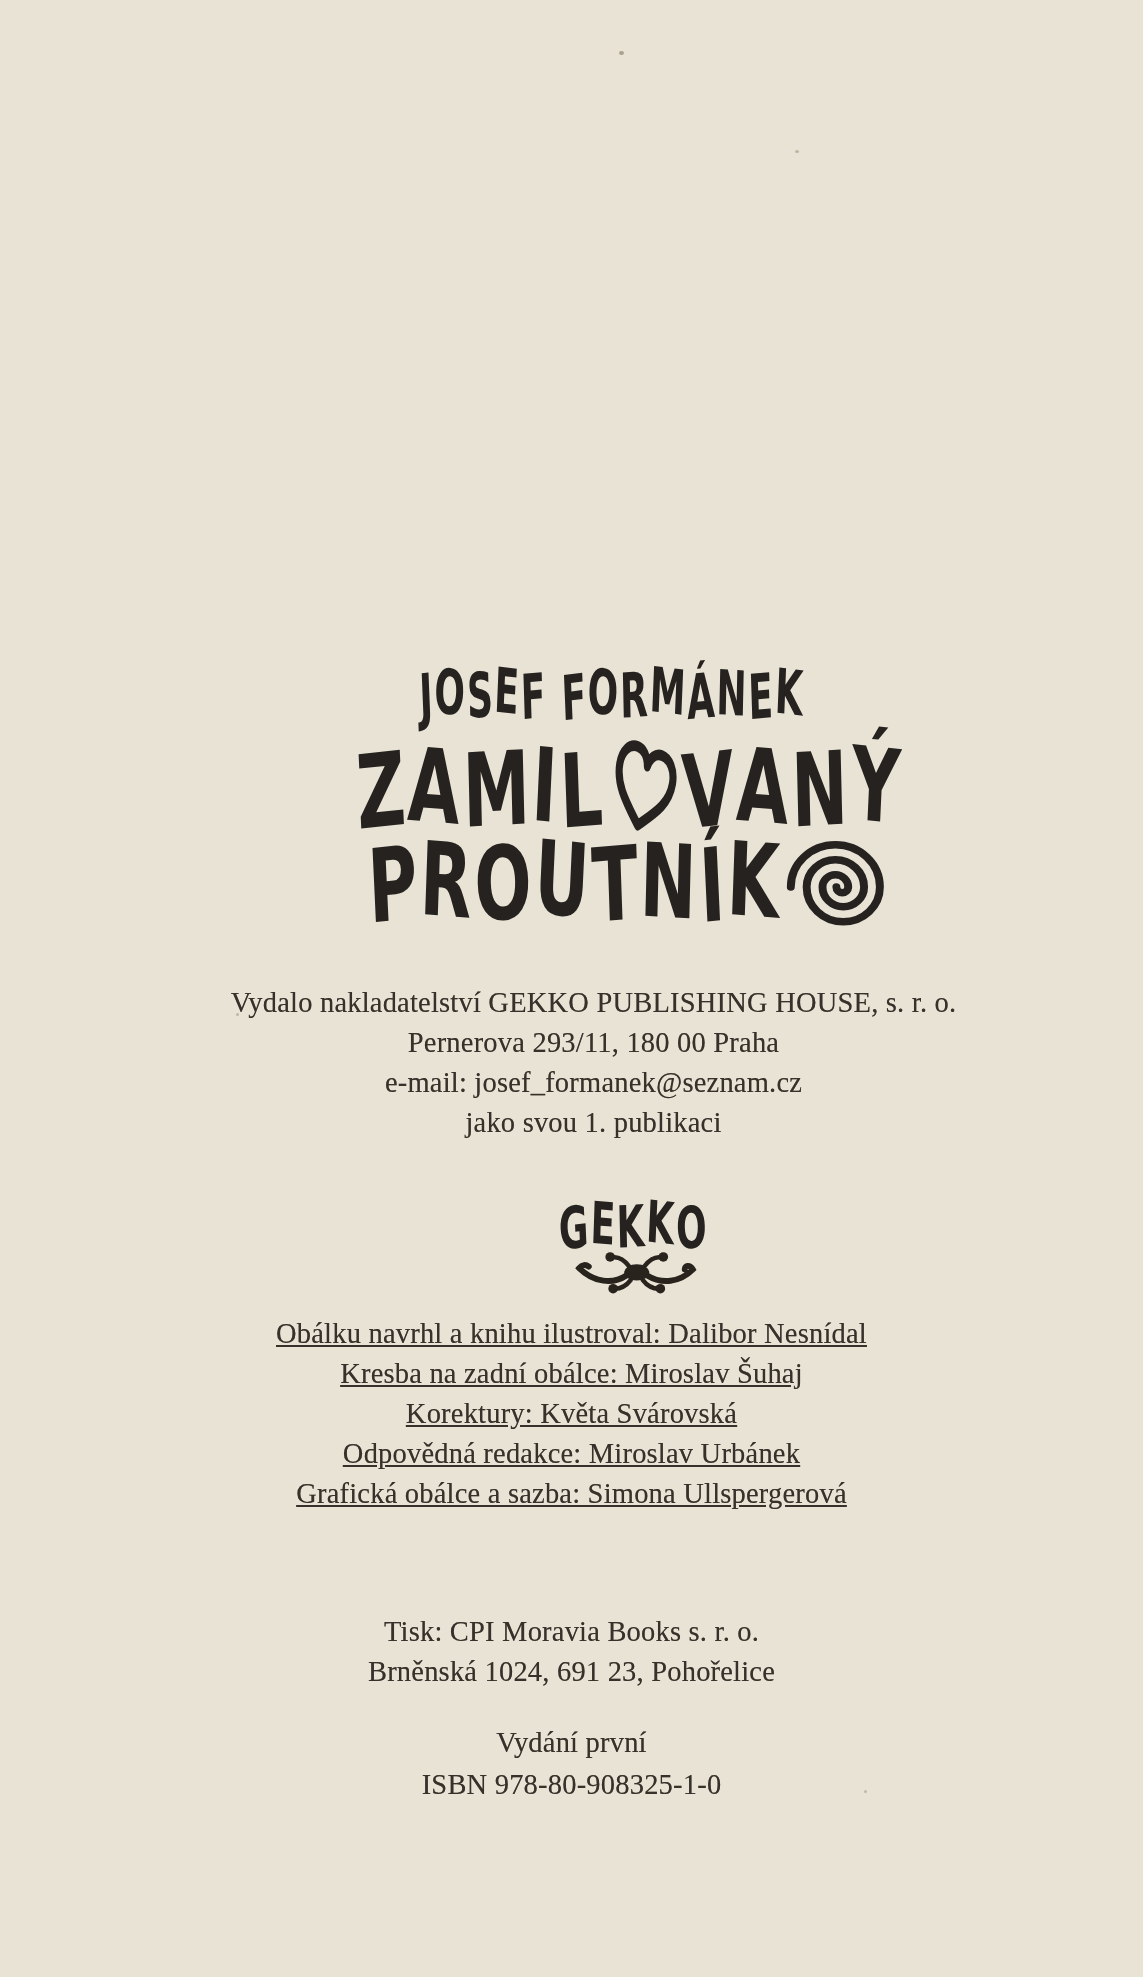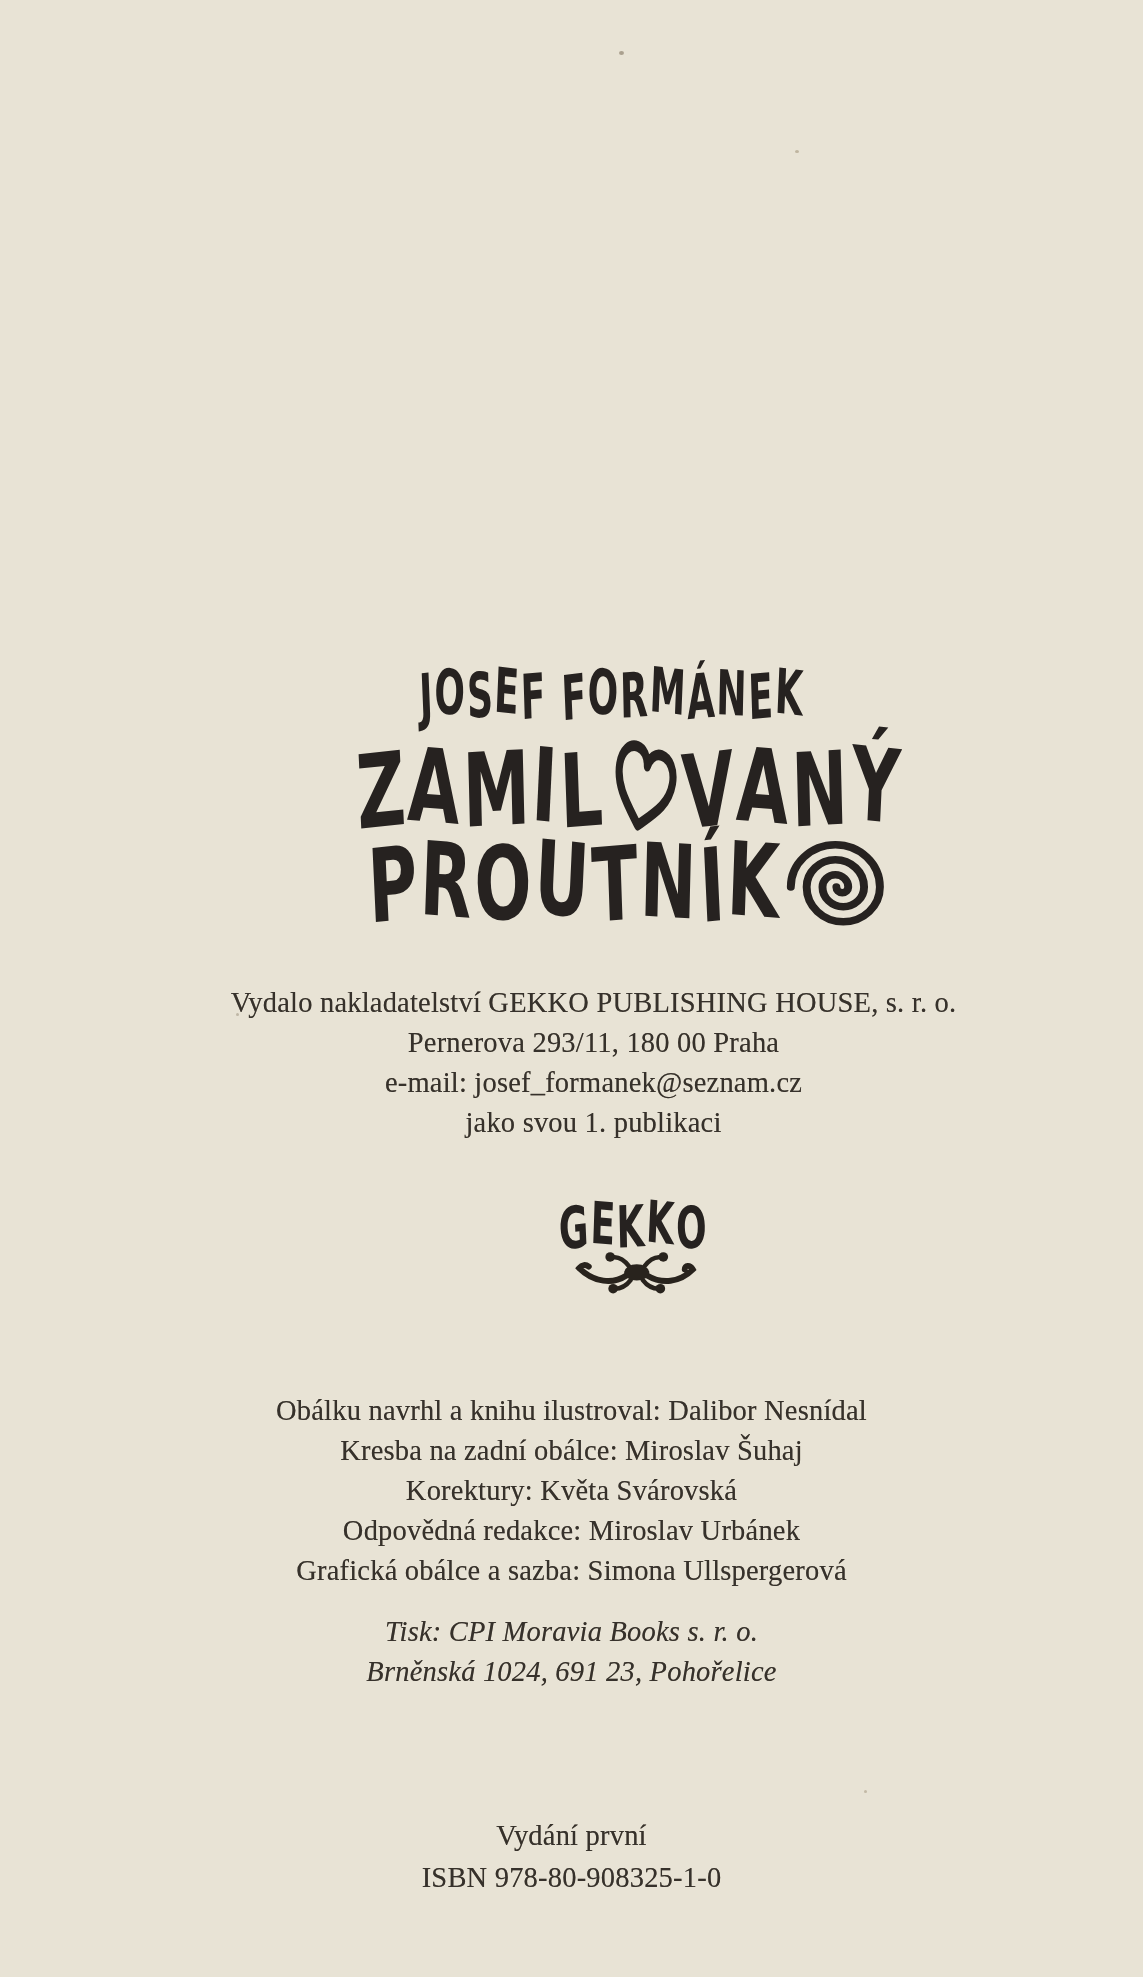--- a/index.html
+++ b/index.html
@@ -11,23 +11,23 @@
       linear-gradient(90deg,#f6f3e7 0%,#f8f5ea 82%,#f2edе0 94%,#ece6d7 100%),
       #f7f4e9;
     font-family:"Liberation Serif", serif;
     color:#36312b;
   }
   
   .tblock{position:absolute;left:0;right:0;text-align:center;}
   .serif{font-size:28.5px;line-height:40px;letter-spacing:0.2px;
          text-shadow:0 0 0.6px rgba(70,60,46,0.55);}
   .pub-block{top:983px;padding-left:44px;}
-  .credits-block{top:1391px;}
-  .print-block{top:1612px;font-style:italic;}
-  .edition-block{top:1815px;}
+  .credits-block{top:1314px;text-decoration:underline;}
+  .print-block{top:1612px;}
+  .edition-block{top:1722px;}
   .edition-block .serif{line-height:42px;}
 
   
   .hand{font-family:"DejaVu Sans", sans-serif;font-weight:bold;color:#262220;}
   .hl{display:inline-block;}
   .author-row{top:658px;transform:translateX(40px);}
   .author-row .scale{display:inline-block;transform:scaleX(0.58);transform-origin:50% 50%;
      font-size:62px;letter-spacing:3px;white-space:nowrap;}
   .title-row1{top:726px;transform:translateX(58px);}
   .title-row2{top:824px;transform:translateX(55px);}

